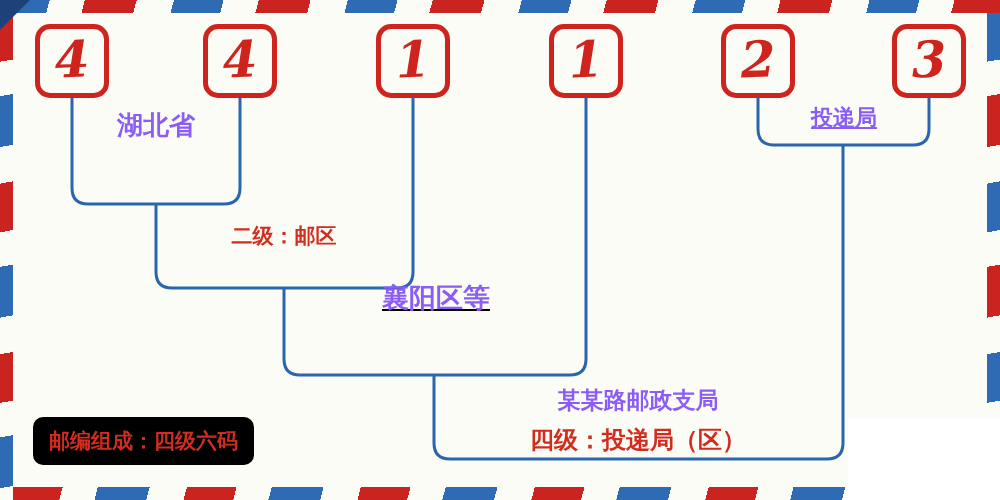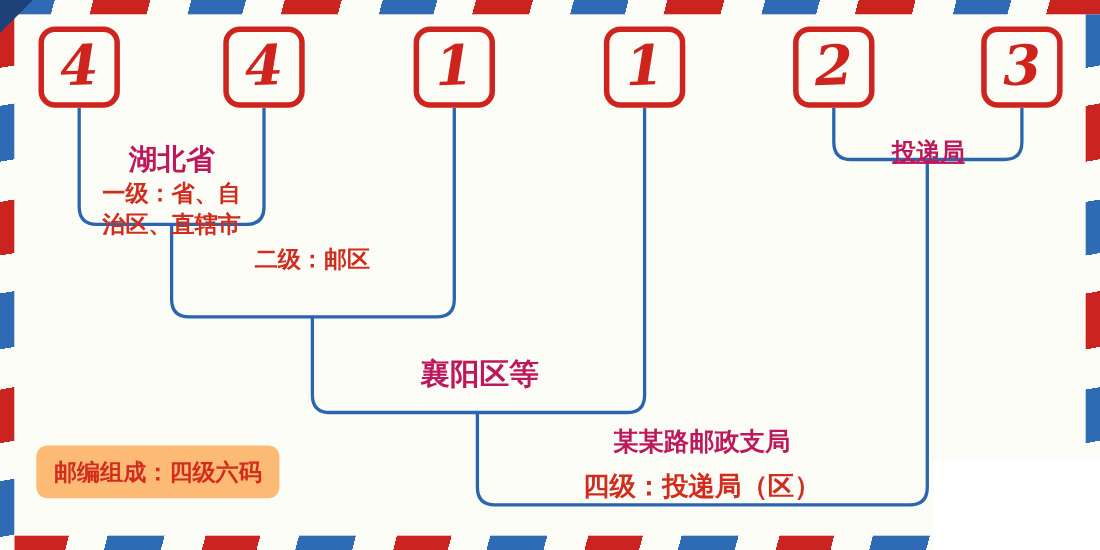--- a/index.html
+++ b/index.html
@@ -90,46 +90,45 @@
   .level {
     position: absolute;
     transform: translateX(-50%);
     text-align: center;
     white-space: nowrap;
   }
   .level-name {
     font-weight: bold;
     font-size: 26px;
     line-height: 30px;
-    color: #be185d;
-    margin-top: 21px;
+    color: #8b5cf6;
   }
   .level-desc {
     font-weight: bold;
     font-size: 21px;
     line-height: 1.32;
     color: #d22c1e;
     margin-top: 3px;
   }
   .lv1 { left: 156px; top: 110px; }
   .lv1 .level-desc { width: 140px; margin: 2px auto 0; white-space: normal; word-break: break-all; }
   .lv2 { left: 284px; top: 220px; }
-  .lv3 { left: 436px; top: 305px; }
+  .lv3 { left: 436px; top: 283px; text-decoration: underline; }
   .lv3 .level-name { font-size: 27px; }
-  .lv4 { left: 638px; top: 368px; }
+  .lv4 { left: 638px; top: 387px; }
   .lv4 .level-name { font-size: 23px; line-height: 26px; }
   .lv4 .level-desc { font-size: 24px; margin-top: 12px; }
   .lv5 { left: 844px; top: 105px; }
   .lv5 .level-name { font-size: 22px; line-height: 26px; text-decoration: underline; }
 
   
   .badge {
     position: absolute;
-    left: 33px; top: 405px;
-    background: #fdba74;
+    left: 33px; top: 417px;
+    background: #000000;
     border-radius: 10px;
     padding: 10px 16px;
     font-weight: bold;
     font-size: 21px;
     color: #d22c1e;
     white-space: nowrap;
   }
 </style>
 </head>
 <body>
@@ -164,21 +163,20 @@
   </div>
   <div class="digit-box d5">
     <span class="digit">2</span>
   </div>
   <div class="digit-box d6">
     <span class="digit">3</span>
   </div>
 
   <div class="level lv1">
     <div class="level-name">湖北省</div>
-    <div class="level-desc">一级：省、自治区、直辖市</div>
   </div>
 
   <div class="level lv2">
     <div class="level-desc">二级：邮区</div>
   </div>
 
   <div class="level lv3">
     <div class="level-name">襄阳区等</div>
   </div>
 

